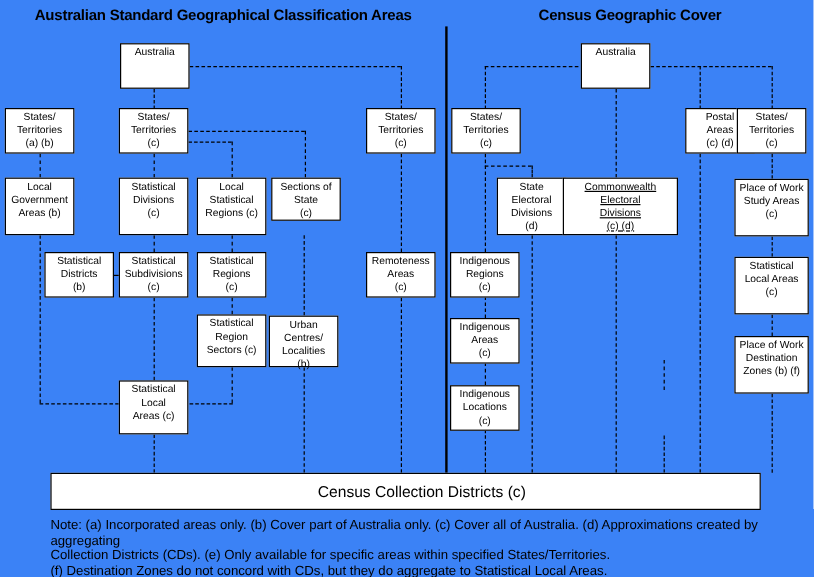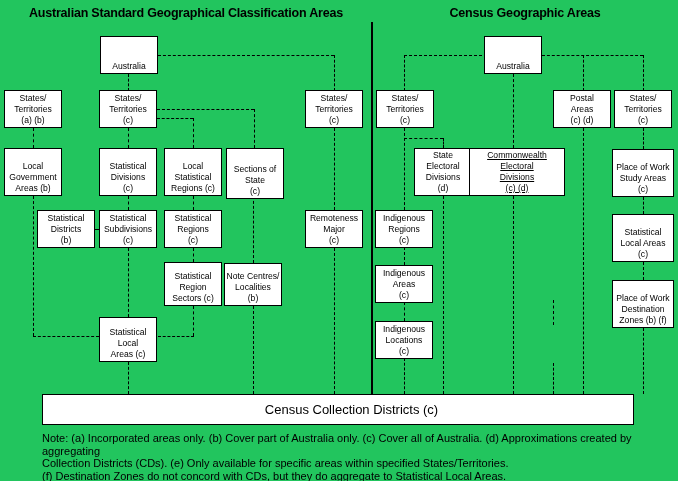--- a/index.html
+++ b/index.html
@@ -4,38 +4,38 @@
 <style>
   html,body{margin:0;padding:0;background:#fff;}
   body{
     font-family:"Liberation Sans", sans-serif;
     color:#000;
   }
   #canvas{
     position:relative;
     width:678px;
     height:481px;
-    background:#22c55e;
+    background:#3b82f6;
     overflow:hidden;
   }
   .title{
     position:absolute;
     font-weight:bold;
     font-size:12.5px;
     letter-spacing:-0.2px;
     white-space:nowrap;
     text-align:center;
   }
   .box{
     position:absolute;
     box-sizing:border-box;
     border:1.4px solid #000;
     background:#fff;
     display:flex;
-    align-items:flex-end;
+    align-items:flex-start;
     justify-content:center;
     text-align:center;
     font-size:8.6px;
     line-height:11px;
     padding:1px 1px;
     z-index:5;
   }
   .box span{display:block;white-space:pre-line;}
   .bigbar{
     position:absolute;
@@ -80,21 +80,21 @@
     line-height:12.6px;
     white-space:pre-line;
   }
 </style>
 </head>
 <body>
 
 <div id="canvas">
 
   <div class="title" style="left:6px; top:6px; width:360px;">Australian Standard Geographical Classification Areas</div>
-  <div class="title" style="left:380px; top:6px; width:290px;">Census Geographic Areas</div>
+  <div class="title" style="left:380px; top:6px; width:290px;">Census Geographic Cover</div>
 
   <div class="divider" style="left:371px; top:22px; height:372px;"></div>
 
   <div class="v" style="left:128px; top:74px; height:17px;"></div>
 
   <div class="h" style="left:158px; top:55px; width:176px;"></div>
   <div class="v" style="left:334px; top:55px; height:36px;"></div>
 
   <div class="v" style="left:128px; top:128px; height:20px;"></div>
 
@@ -202,21 +202,21 @@
 Divisions
 (c)</span>
   </div>
 
   <div class="box" style="left:164px; top:148px; width:58px; height:48px;">
     <span>Local
 Statistical
 Regions (c)</span>
   </div>
 
-  <div class="box" style="left:226px; top:148px; width:58px; height:51px;">
+  <div class="box" style="left:226px; top:148px; width:58px; height:36px;">
     <span>Sections of
 State
 (c)</span>
   </div>
 
   <div class="box" style="left:37px; top:210px; width:58px; height:38px;">
     <span>Statistical
 Districts
 (b)</span>
   </div>
@@ -228,53 +228,53 @@
   </div>
 
   <div class="box" style="left:164px; top:210px; width:58px; height:38px;">
     <span>Statistical
 Regions
 (c)</span>
   </div>
 
   <div class="box" style="left:305px; top:210px; width:58px; height:38px;">
     <span>Remoteness
-Major
+Areas
 (c)</span>
   </div>
 
   <div class="box" style="left:164px; top:262px; width:58px; height:44px;">
     <span>Statistical
 Region
 Sectors (c)</span>
   </div>
 
   <div class="box" style="left:224px; top:263px; width:58px; height:43px;">
-    <span>Note Centres/
+    <span>Urban Centres/
 Localities
 (b)</span>
   </div>
 
   <div class="box" style="left:99px; top:317px; width:58px; height:45px;">
     <span>Statistical
 Local
 Areas (c)</span>
   </div>
 
   <div class="box" style="left:484px; top:36px; width:58px; height:38px;">
     <span>Australia</span>
   </div>
 
   <div class="box" style="left:376px; top:90px; width:58px; height:38px;">
     <span>States/
 Territories
 (c)</span>
   </div>
 
-  <div class="box" style="left:553px; top:90px; width:58px; height:38px;">
+  <div class="box" style="left:571px; top:90px; width:58px; height:38px;">
     <span>Postal
 Areas
 (c) (d)</span>
   </div>
 
   <div class="box" style="left:614px; top:90px; width:58px; height:38px;">
     <span>States/
 Territories
 (c)</span>
   </div>

